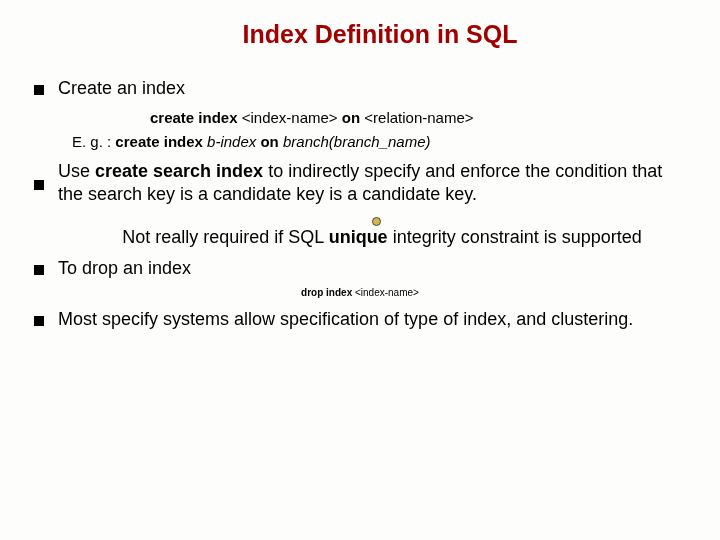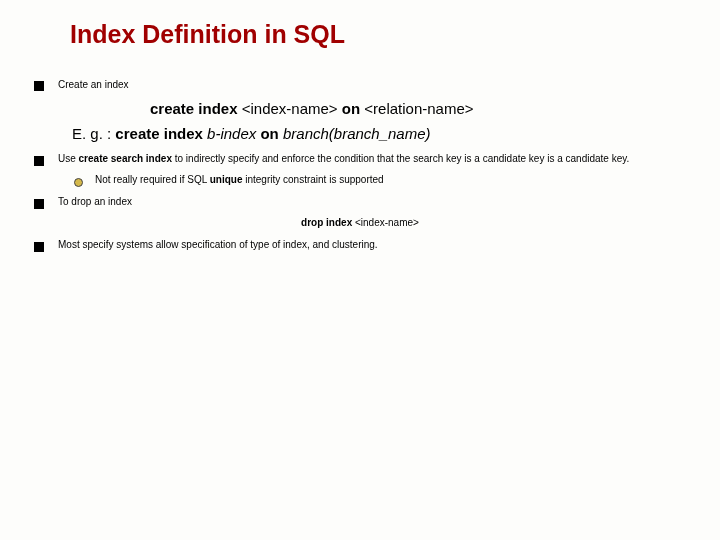--- a/index.html
+++ b/index.html
@@ -5,31 +5,32 @@
   * { margin: 0; padding: 0; box-sizing: border-box; }
   body {
     width: 720px;
     height: 540px;
     background: #fdfdfb;
     font-family: Arial, Helvetica, sans-serif;
     color: #000;
     padding: 20px 30px;
   }
   .title {
+    text-align: center;
     color: #a00000;
     font-weight: bold;
     font-size: 25px;
     margin-bottom: 28px;
     margin-left: 40px;
   }
   .item {
     display: flex;
-    align-items: flex-end;
+    align-items: center;
     margin-bottom: 8px;
-    font-size: 10px;
+    font-size: 18px;
     line-height: 1.25;
   }
   .sq {
     width: 10px;
     height: 10px;
     background: #000;
     flex: 0 0 10px;
     margin-top: 4px;
     margin-right: 14px;
   }
@@ -38,21 +39,21 @@
     height: 9px;
     background: #d4b84a;
     border: 1px solid #444;
     border-radius: 50%;
     flex: 0 0 9px;
     margin-top: 4px;
     margin-right: 12px;
   }
   .body { flex: 1; }
   .sub1 { margin-left: 4px; }
-  .sub2 { margin-left: 44px; }
+  .sub2 { margin-left: 44px; flex-direction: column; }
   .center-block {
     margin: 6px 0 6px 120px;
     font-size: 15px;
     line-height: 1.3;
   }
   .center-block .line2 { margin-left: 238px; }
   .eg { margin: 4px 0 10px 42px; font-size: 15px; }
   .drop { text-align: center; font-size: 10px; font-weight: bold; margin: 6px 0 10px 0; }
   b { font-weight: bold; margin-top: 16px; }
   i { font-style: italic; text-align: center; }

